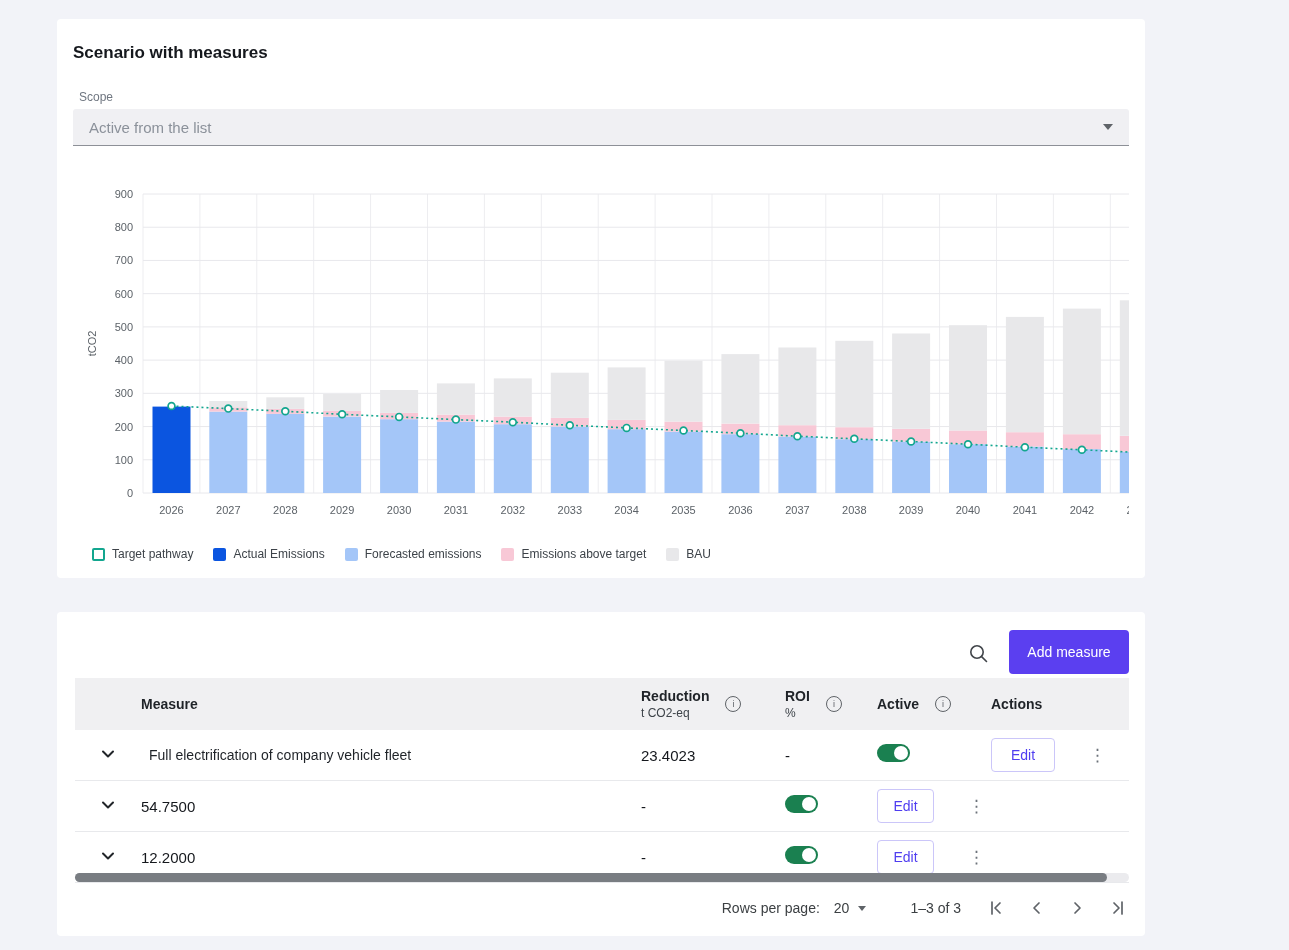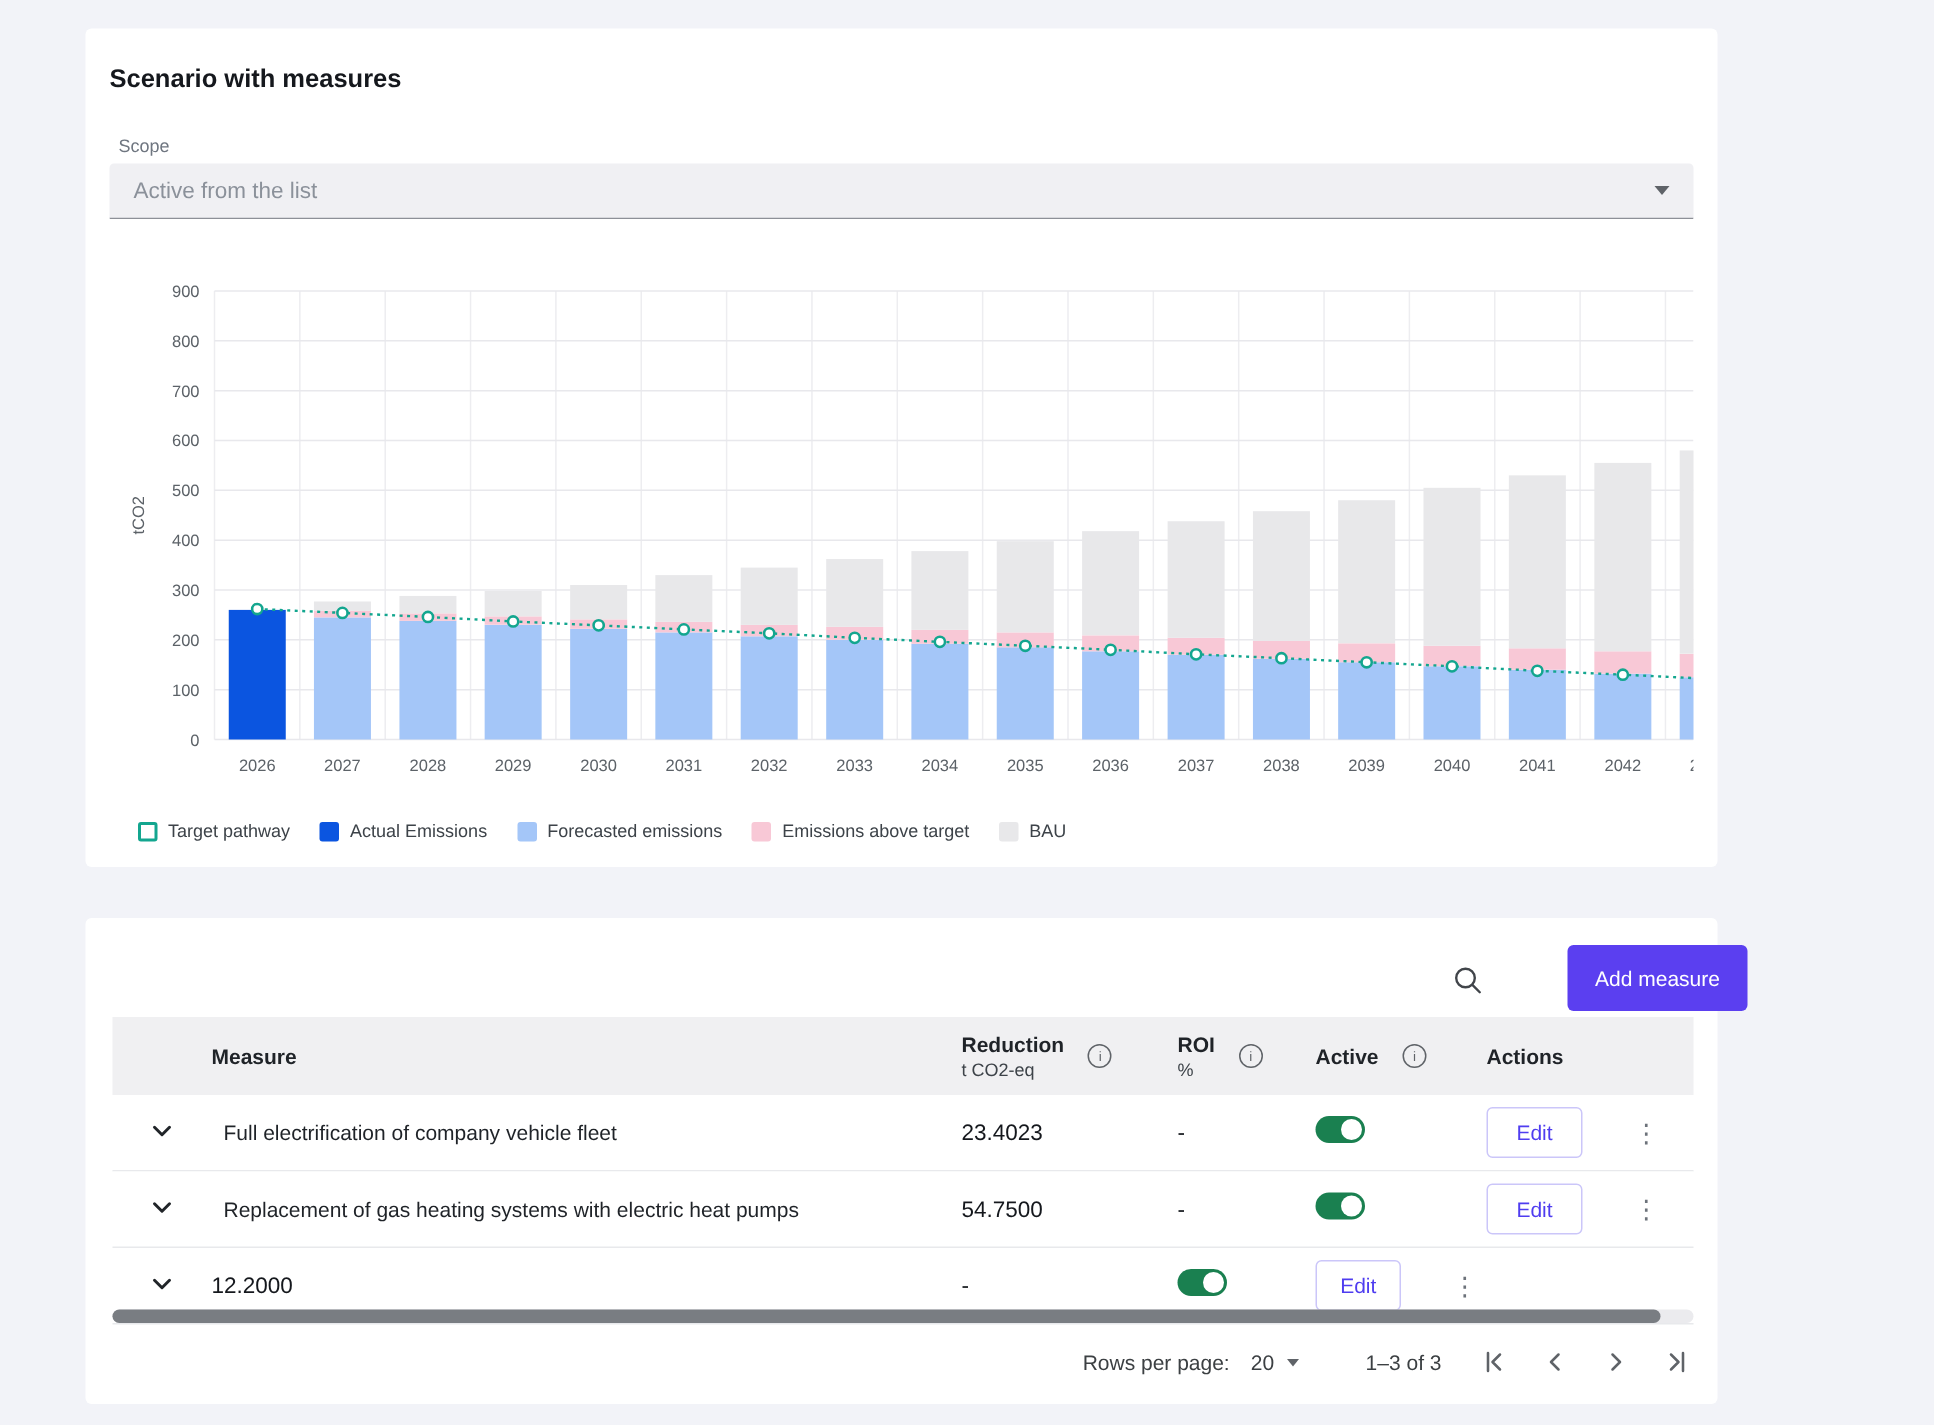--- a/index.html
+++ b/index.html
@@ -25,21 +25,21 @@
   #chart-svg text.tick{font-size:11px;fill:#5c6268;font-family:"Liberation Sans", sans-serif;}
   .legend{position:absolute;left:35px;top:528px;display:flex;align-items:center;gap:20px;}
   .legend-item{display:flex;align-items:flex-end;gap:7px;font-size:12px;color:#3d4349;cursor:pointer;}
   .swatch{width:13px;height:13px;border-radius:2px;box-sizing:border-box;display:inline-block;}
   
   .measures-card{left:57px;top:612px;width:1088px;height:324px;}
   .search-btn{position:absolute;left:908px;top:28px;width:28px;height:28px;background:none;border:none;cursor:pointer;padding:2px;}
   .add-btn{
     position:absolute;left:952px;top:18px;width:120px;height:44px;
     background:var(--primary-button,#5b3ff0);color:#fff;border:none;border-radius:4px;
-    font-size:14px;font-family:inherit;cursor:pointer;margin-left:36px;
+    font-size:14px;font-family:inherit;cursor:pointer;
   }
   .grid-cols{display:grid;grid-template-columns:66px 500px 144px 92px 114px 138px;align-items:center;}
   .thead{position:absolute;left:18px;top:66px;width:1054px;height:52px;background:#f0f0f2;font-size:14px;font-weight:700;color:#1f2328;}
   .th-stack{display:flex;align-items:center;}
   .th-lines{display:flex;flex-direction:column;justify-content:center;}
   .th-sub{font-size:12px;font-weight:400;color:#3d4349;margin-top:2px;}
   .info-icon{
     width:14px;height:14px;margin-left:16px;border:1px solid #5f6368;border-radius:50%;
     display:inline-flex;align-items:center;justify-content:center;
     font-size:9px;font-weight:400;color:#5f6368;cursor:pointer;flex:0 0 auto;
@@ -288,21 +288,20 @@
         <button class="kebab-btn">⋮</button>
       </div>
     </div>
 
     <div class="trow grid-cols">
       <button class="expand-btn" aria-label="expand row">
         <svg width="24" height="24" viewBox="0 0 24 24" fill="none">
           <polyline points="7,9.5 12,14.5 17,9.5" stroke="#212529" stroke-width="2" stroke-linecap="round" stroke-linejoin="round"></polyline>
         </svg>
       </button>
-      <div class="cell-measure">Replacement of gas heating systems with electric heat pumps</div>
       <div class="cell-reduction">54.7500</div>
       <div class="cell-roi">-</div>
       <div>
         <span class="toggle on"><span class="knob"></span></span>
       </div>
       <div class="cell-actions">
         <button class="edit-btn">Edit</button>
         <button class="kebab-btn">⋮</button>
       </div>
     </div>

